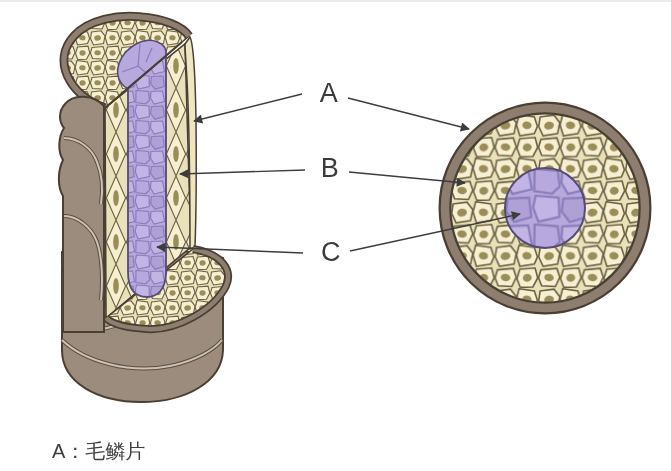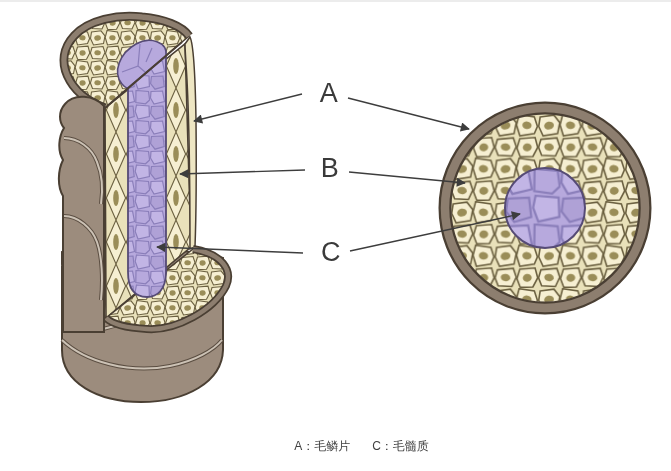--- a/index.html
+++ b/index.html
@@ -20,22 +20,22 @@
     position:absolute;
     width:34px;text-align:center;
     font-size:27px;line-height:30px;
     color:var(--labelCol,#3a3a3a);
     letter-spacing:0.5px;
     user-select:none;
   }
   .caption{
     position:absolute;
     left:52px;right:0;top:438px;
-    display:flex;justify-content:center;gap:22px;
-    font-size:12px;color:var(--captionCol,#3f3f3f);
+    display:flex;gap:22px;
+    font-size:20px;color:var(--captionCol,#3f3f3f);
   }
   .caption-item{white-space:nowrap;}
 </style>
 </head>
 <body>
 
 <div class="stage">
 
   <div class="top-divider"></div>
 
@@ -148,16 +148,15 @@
       <path d="M350,251 L520,214" marker-end="url(#arrowHead)"></path>
     </g>
   </svg>
 
   <div class="pointer-label" style="left:312px;top:78px;">A</div>
   <div class="pointer-label" style="left:313px;top:153px;">B</div>
   <div class="pointer-label" style="left:314px;top:237px;">C</div>
 
   <div class="caption">
     <span class="caption-item"><span>A</span><span>：</span><span>毛鳞片</span></span>
-    <span class="caption-item"><span>C</span><span>：</span><span>毛髓质</span></span>
   </div>
 
 </div>
 
 </body></html>

